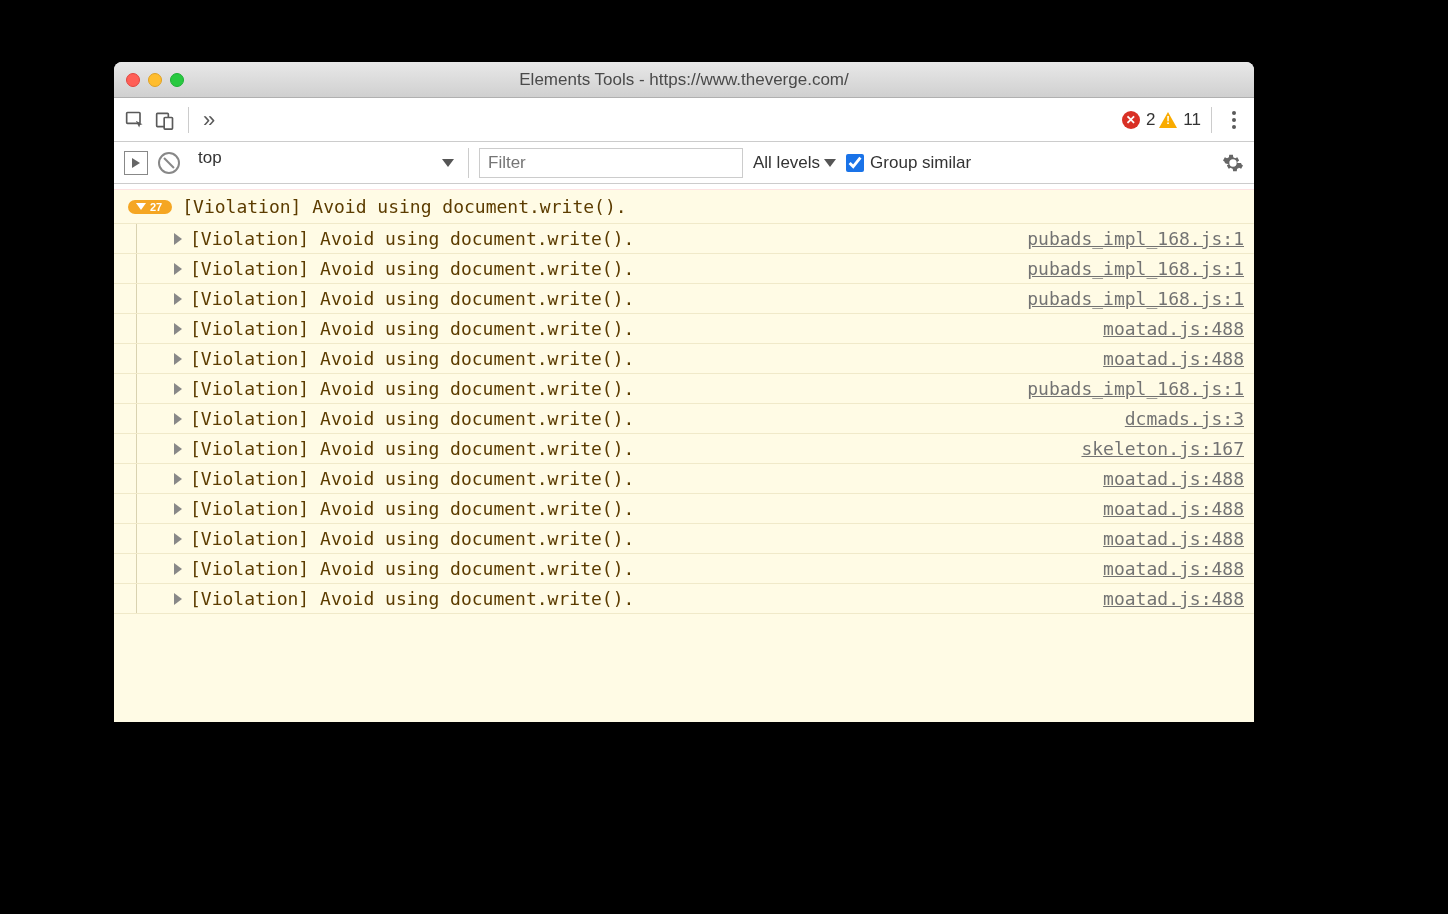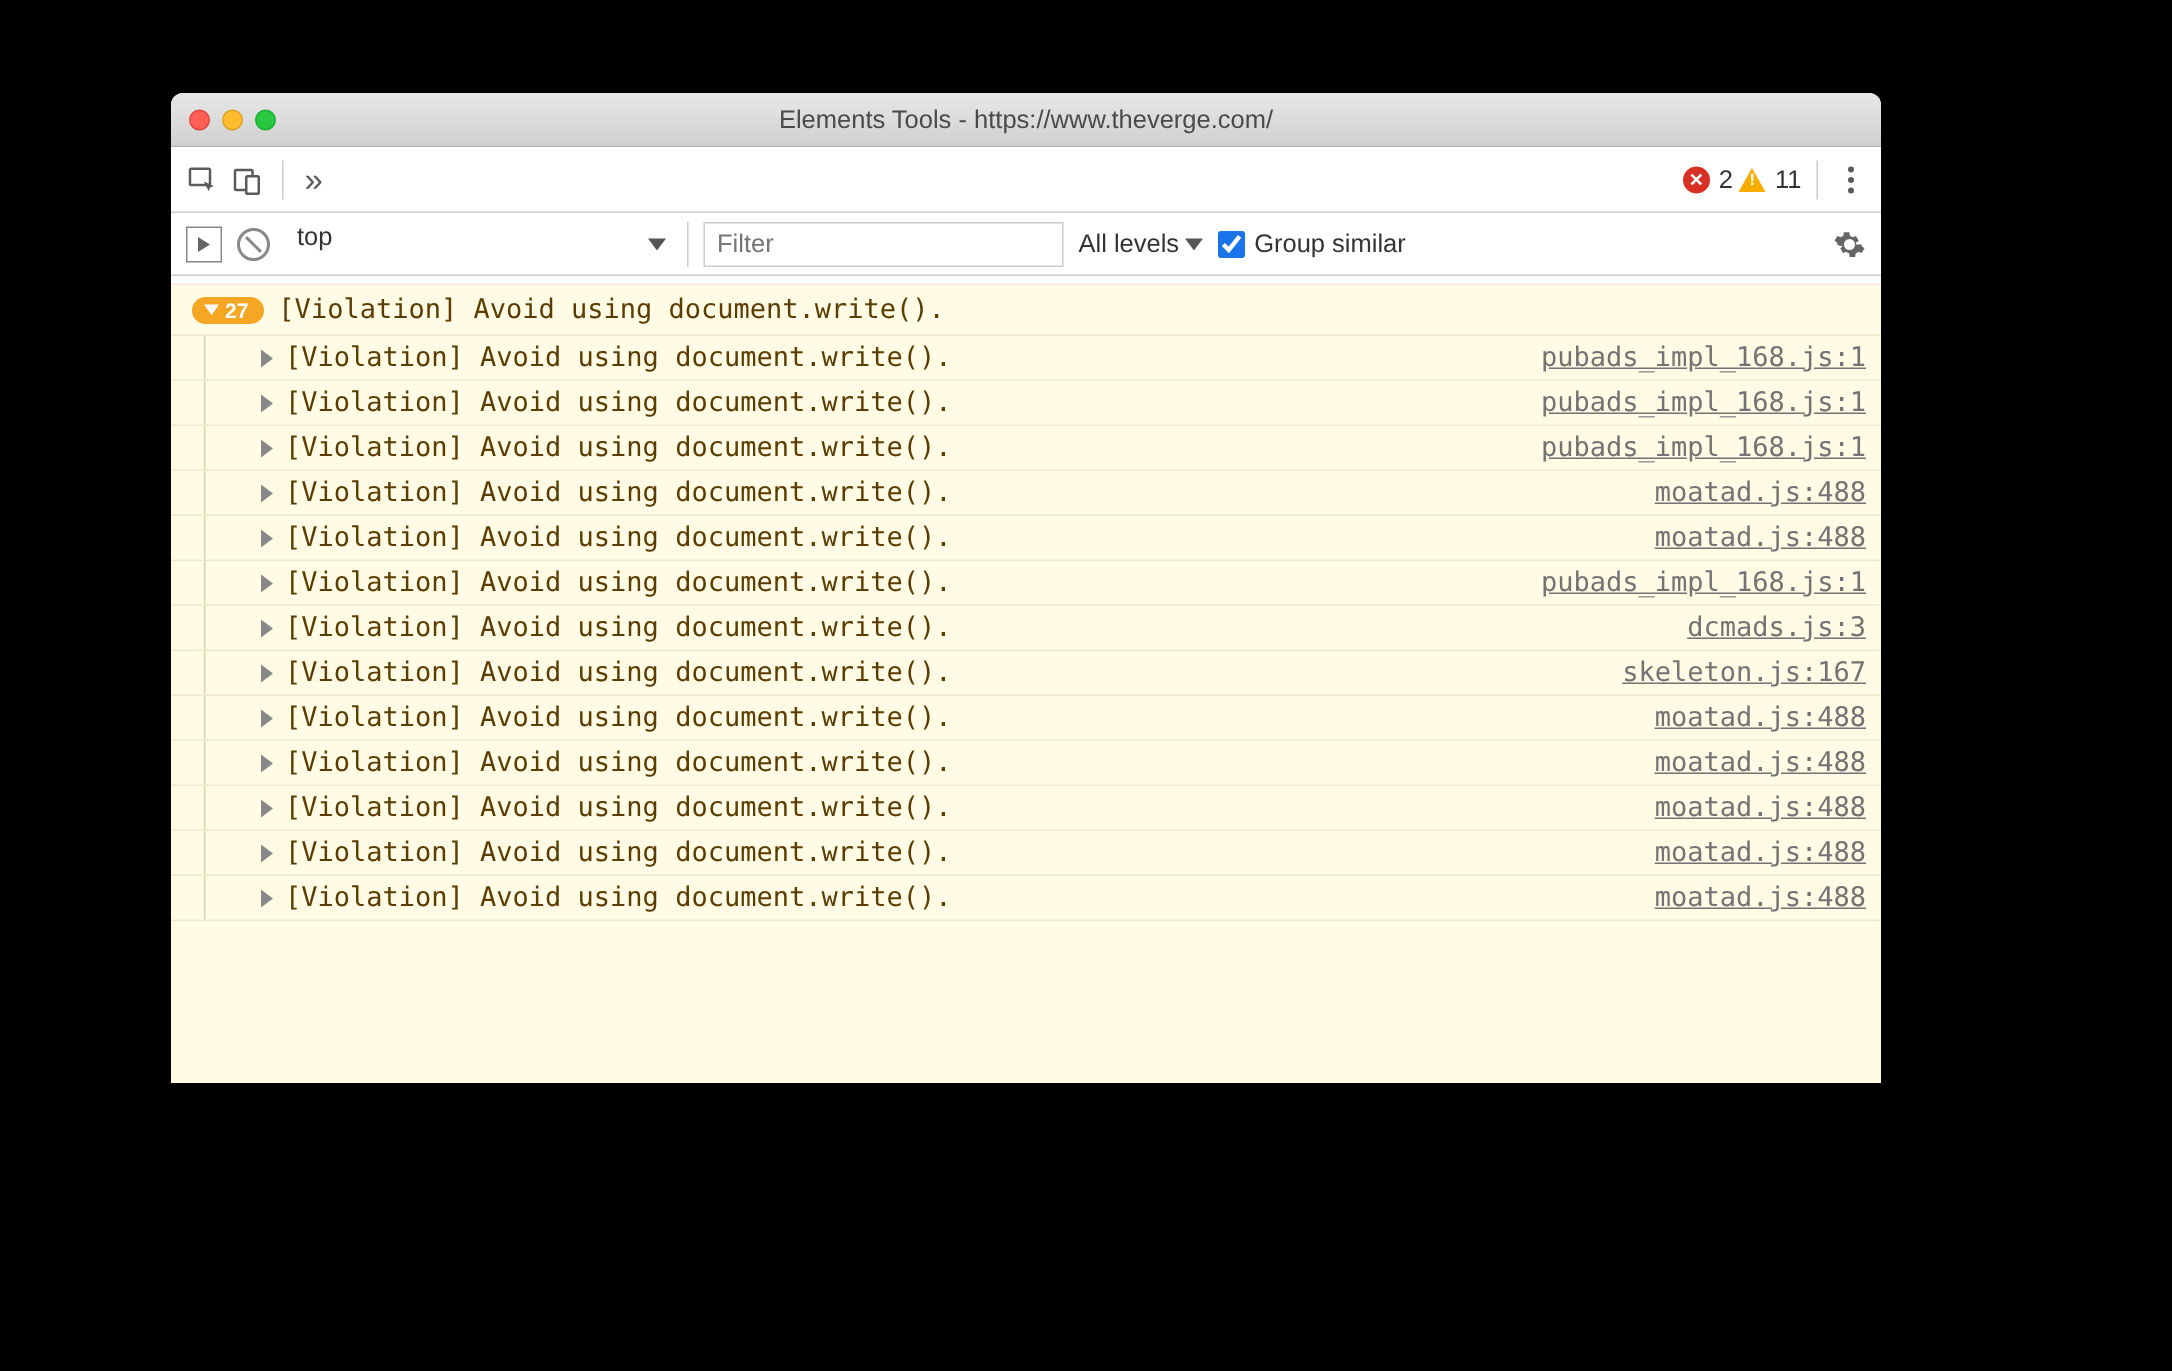--- a/index.html
+++ b/index.html
@@ -135,31 +135,31 @@
   .toolbar select, .toolbar .ctx {
     height: 30px;
     border: none;
     font-size: 17px;
     padding: 0 30px 0 8px;
     background: #fff;
     appearance: none;
     min-width: 260px;
     position: relative;
   }
-  .ctx-wrap { position: relative; display:flex; align-items:center; border-right:1px solid #ccc; padding-right:8px;}
+  .ctx-wrap { position: relative; display:flex; align-items:center; border-right:1px solid #ccc; padding-right:18px;}
   .ctx-wrap .caret {
     position:absolute; right:14px; top:50%; transform:translateY(-50%);
     width:0;height:0;border-left:6px solid transparent;border-right:6px solid transparent;border-top:8px solid #555;
   }
   .toolbar input.filter {
     height: 30px;
     border: 1px solid #ccc;
     font-size: 17px;
     padding: 0 8px;
-    width: 240px;
+    width: 264px;
   }
   .toolbar .levels {
     display:flex; align-items:center; gap:4px;
   }
   .toolbar .levels .caret2 {
     width:0;height:0;border-left:6px solid transparent;border-right:6px solid transparent;border-top:8px solid #555;
   }
   .toolbar label.chk {
     display:flex; align-items:center; gap:6px;
   }
@@ -183,21 +183,21 @@
     padding: 6px 10px 6px 14px;
     border-bottom: 1px solid #f0e9c9;
     background: #fffbe5;
   }
   .group-badge {
     background: #f5a623;
     color: #fff;
     font-weight: bold;
     border-radius: 10px;
     padding: 1px 10px 1px 8px;
-    font-size: 14px;
+    font-size: 11px;
     display:flex; align-items:center; gap:4px;
     font-family: -apple-system, sans-serif;
   }
   .group-badge .tri-down {
     width:0;height:0;border-left:5px solid transparent;border-right:5px solid transparent;border-top:7px solid #fff;
   }
   .group-header .msg { color: #5c3c00; }
   .row {
     display:flex; align-items:center;
     padding: 4px 10px 4px 60px;

